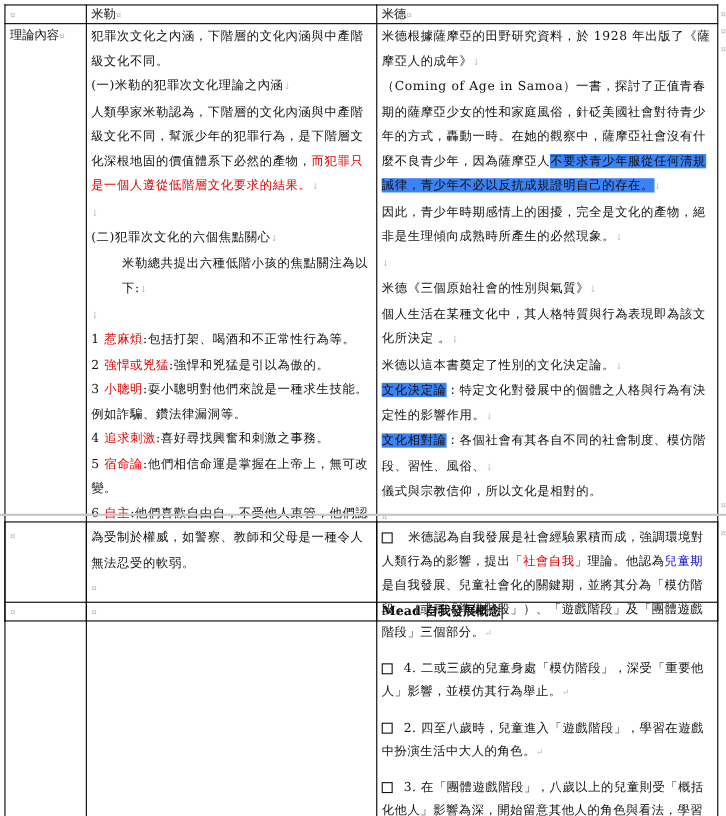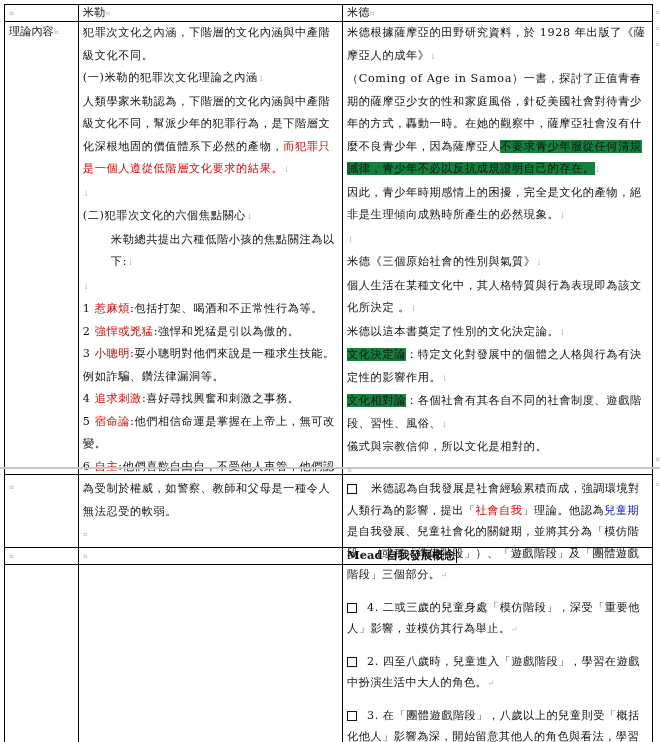--- a/index.html
+++ b/index.html
@@ -9,21 +9,21 @@
   .tbl td { border:1.5px solid #000; vertical-align:top; padding:0 4px; font-size:11.2px; line-height:15px; }
   #t1 { top:4px; width:649px; }
   #t2 { top:474px; width:649px; }
   .c1 { width:71px; }
   .c2 { width:254px; }
   .c3 { width:298px; }
   .p { margin:0; line-height:22.5px; letter-spacing:0.6px; }
   .red { color:#e00000; }
   .blue { color:#1010c8; }
   .bold { font-weight:normal; }
-  .hl { background:#15803d; }
+  .hl { background:#3b82f6; }
   .mark { color:#b8b8b8; font-size:8px; }
   .indent { padding-left:28px; }
   .gap { height:10px; }
   .sep-line { position:absolute; left:0; top:467px; width:660px; height:2px; background:#c8c8c8; }
   .outside-mark { position:absolute; left:655px; color:#b8b8b8; font-size:8px; }
   .mead-cell { font-weight:bold; font-size:11.5px; }
   .cursor { display:inline-block; width:1px; height:14px; background:#000; vertical-align:middle; }
   .box { display:inline-block; width:8px; height:8px; border:1px solid #111; margin-right:10px; vertical-align:middle; }
   .t2p { margin:0; line-height:21.5px; letter-spacing:0.5px; }
 </style>
@@ -63,21 +63,21 @@
       <p class="p"><span class="mark">¤</span></p>
     </td>
     <td style="padding-top:0;">
       <p class="p"><span>米德根據薩摩亞的田野研究資料，於 1928 年出版了《薩摩亞人的成年》</span><span class="mark">↓</span><br><span>（Coming of Age in Samoa）一書，探討了正值青春期的薩摩亞少女的性和家庭風俗，針砭美國社會對待青少年的方式，轟動一時。在她的觀察中，薩摩亞社會沒有什麼不良青少年，因為薩摩亞人</span><span class="hl">不要求青少年服從任何清規誡律，青少年不必以反抗成規證明自己的存在。</span><span class="mark">↓</span></p>
       <p class="p"><span>因此，青少年時期感情上的困擾，完全是文化的產物，絕非是生理傾向成熟時所產生的必然現象。</span><span class="mark">↓</span></p>
       <p class="p"><span class="mark">↓</span></p>
       <p class="p"><span>米德《三個原始社會的性別與氣質》</span><span class="mark">↓</span></p>
       <p class="p"><span>個人生活在某種文化中，其人格特質與行為表現即為該文化所決定 。</span><span class="mark">↓</span></p>
       <p class="p"><span>米德以這本書奠定了性別的文化決定論。</span><span class="mark">↓</span></p>
       <p class="p"><span class="hl bold">文化決定論</span><span>：特定文化對發展中的個體之人格與行為有決定性的影響作用。</span><span class="mark">↓</span></p>
-      <p class="p"><span class="hl bold">文化相對論</span><span>：各個社會有其各自不同的社會制度、遊戲階段、習性、風俗、</span><span class="mark">↓</span></p>
+      <p class="p"><span class="hl bold">文化相對論</span><span>：各個社會有其各自不同的社會制度、模仿階段、習性、風俗、</span><span class="mark">↓</span></p>
       <p class="p"><span>儀式與宗教信仰，所以文化是相對的。</span></p>
       <p class="p"><span class="mark">¤</span></p>
     </td>
   </tr>
   <tr style="height:16px;">
     <td><span class="mark">¤</span></td>
     <td><span class="mark">¤</span></td>
     <td><span class="mead-cell">Mead 自我發展概念</span><span class="cursor"></span><span class="mark">¤</span></td>
   </tr>
 </tbody>

